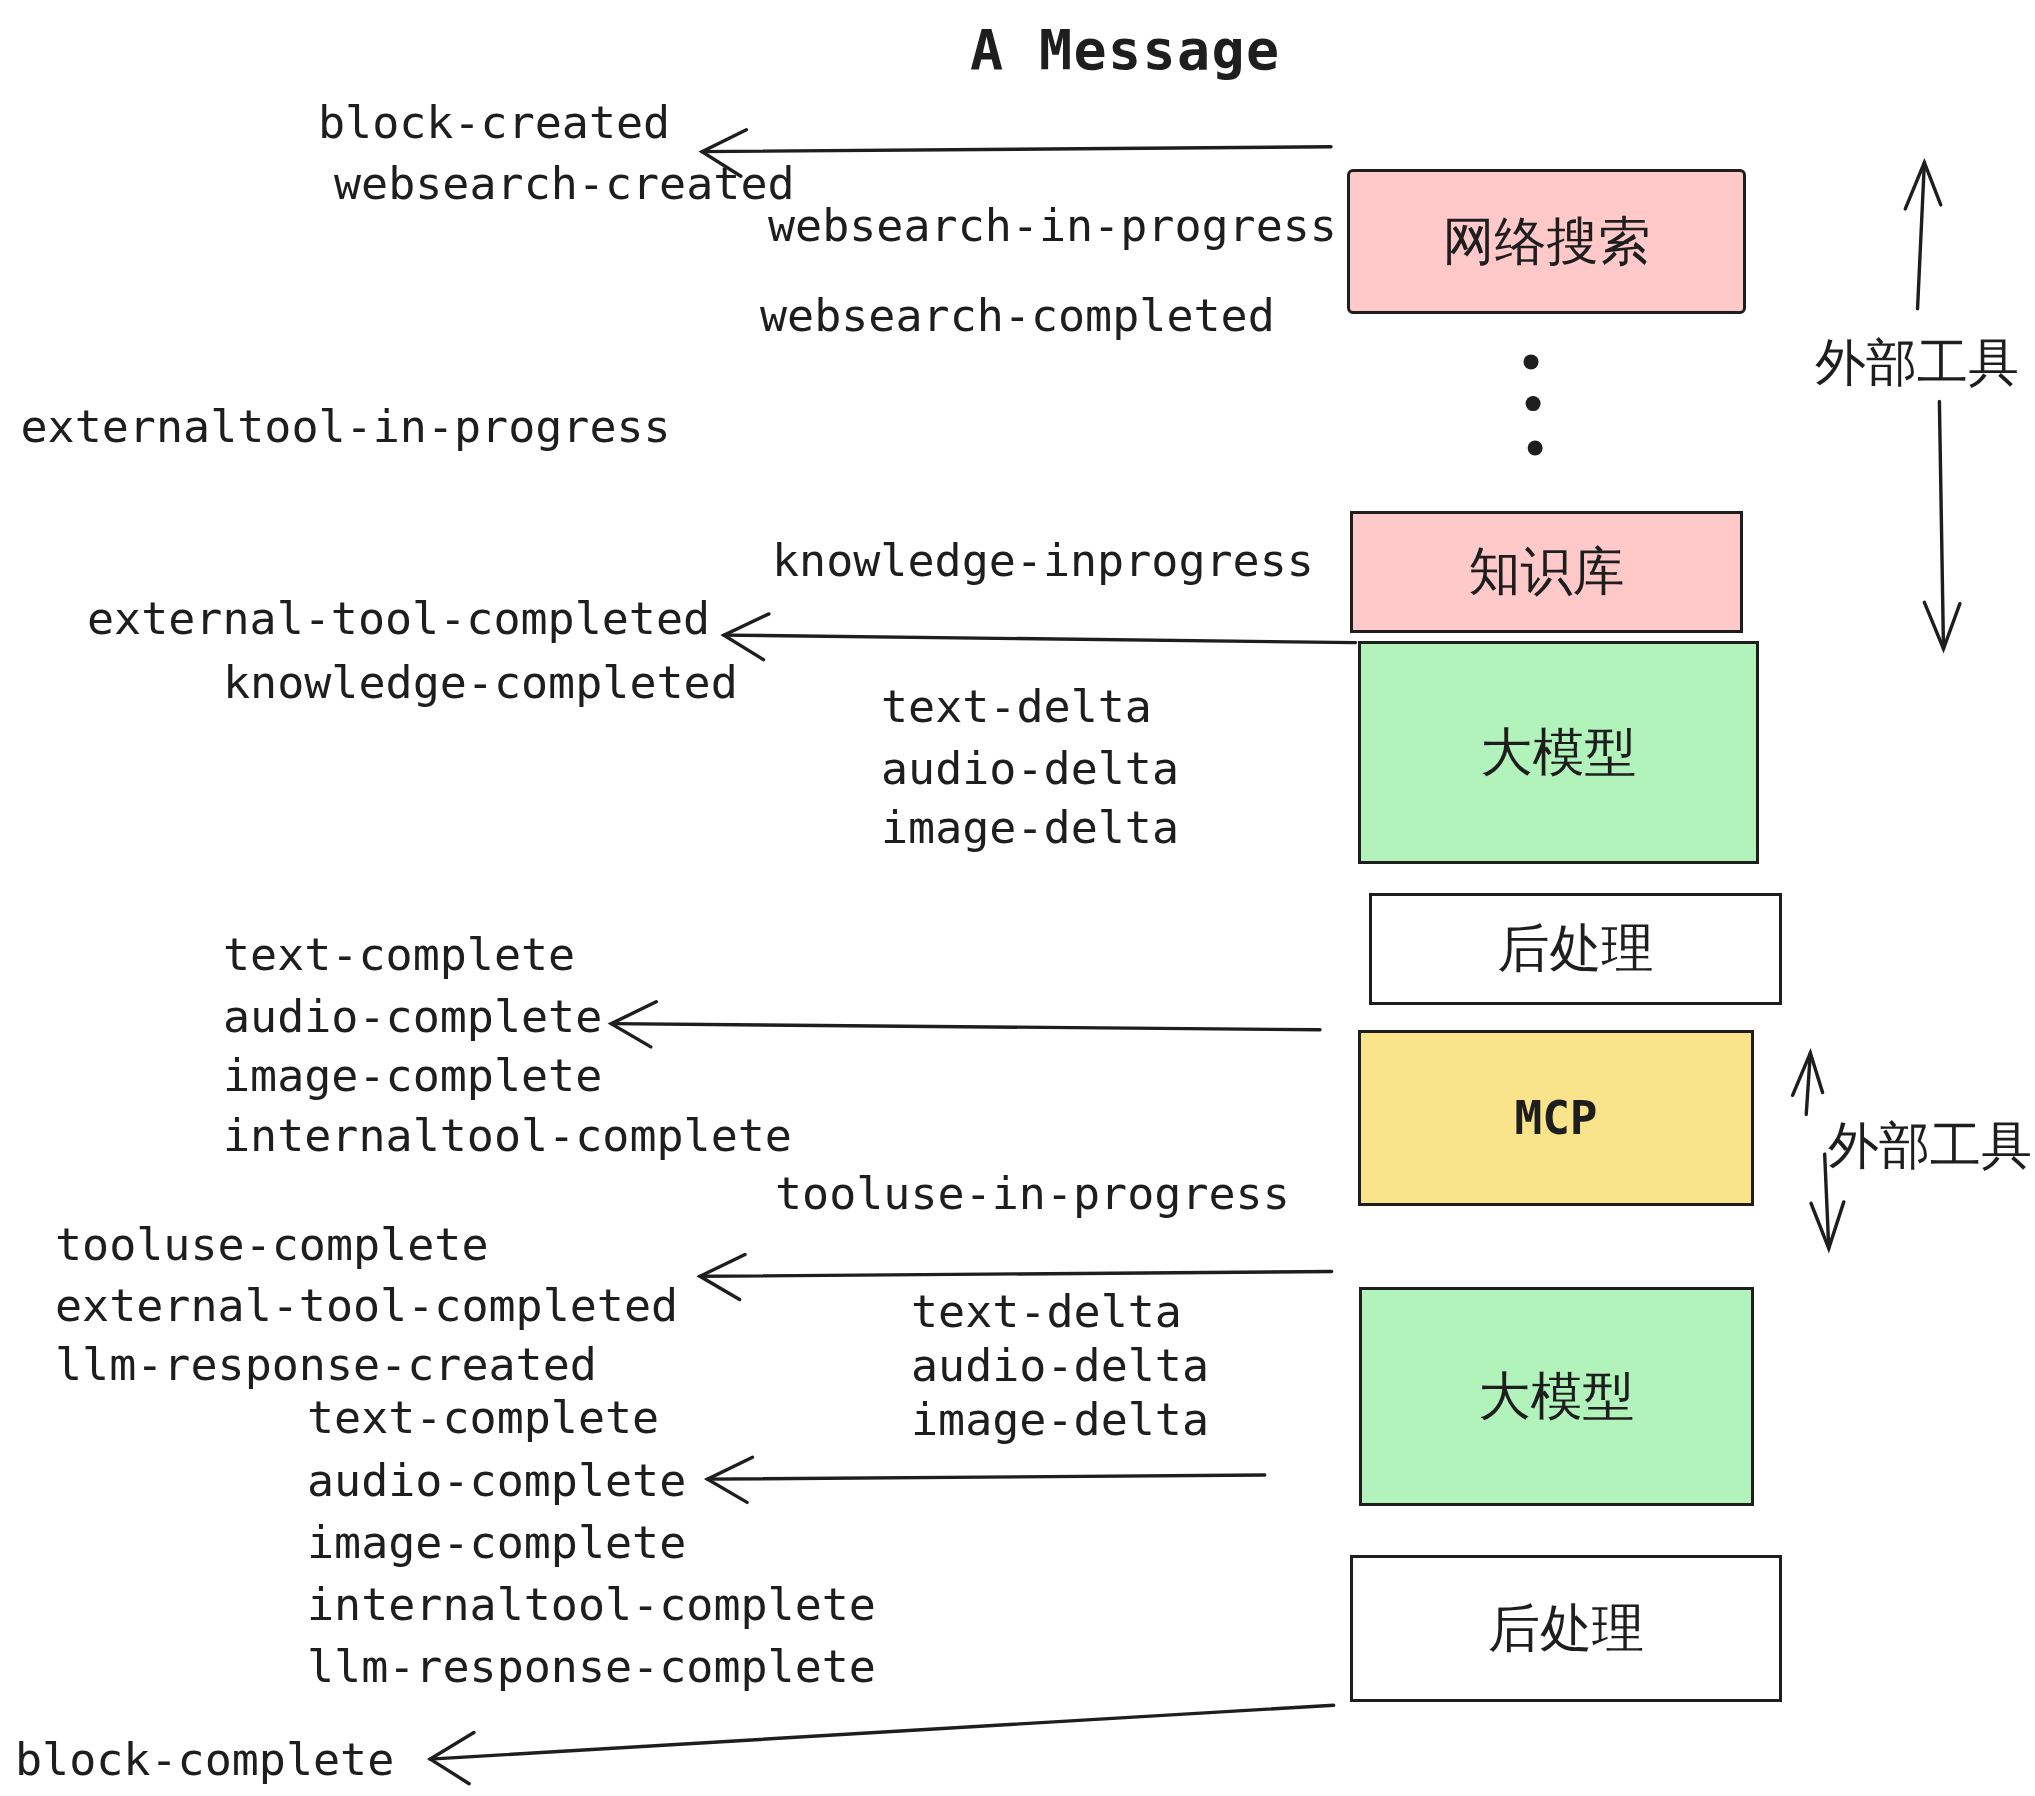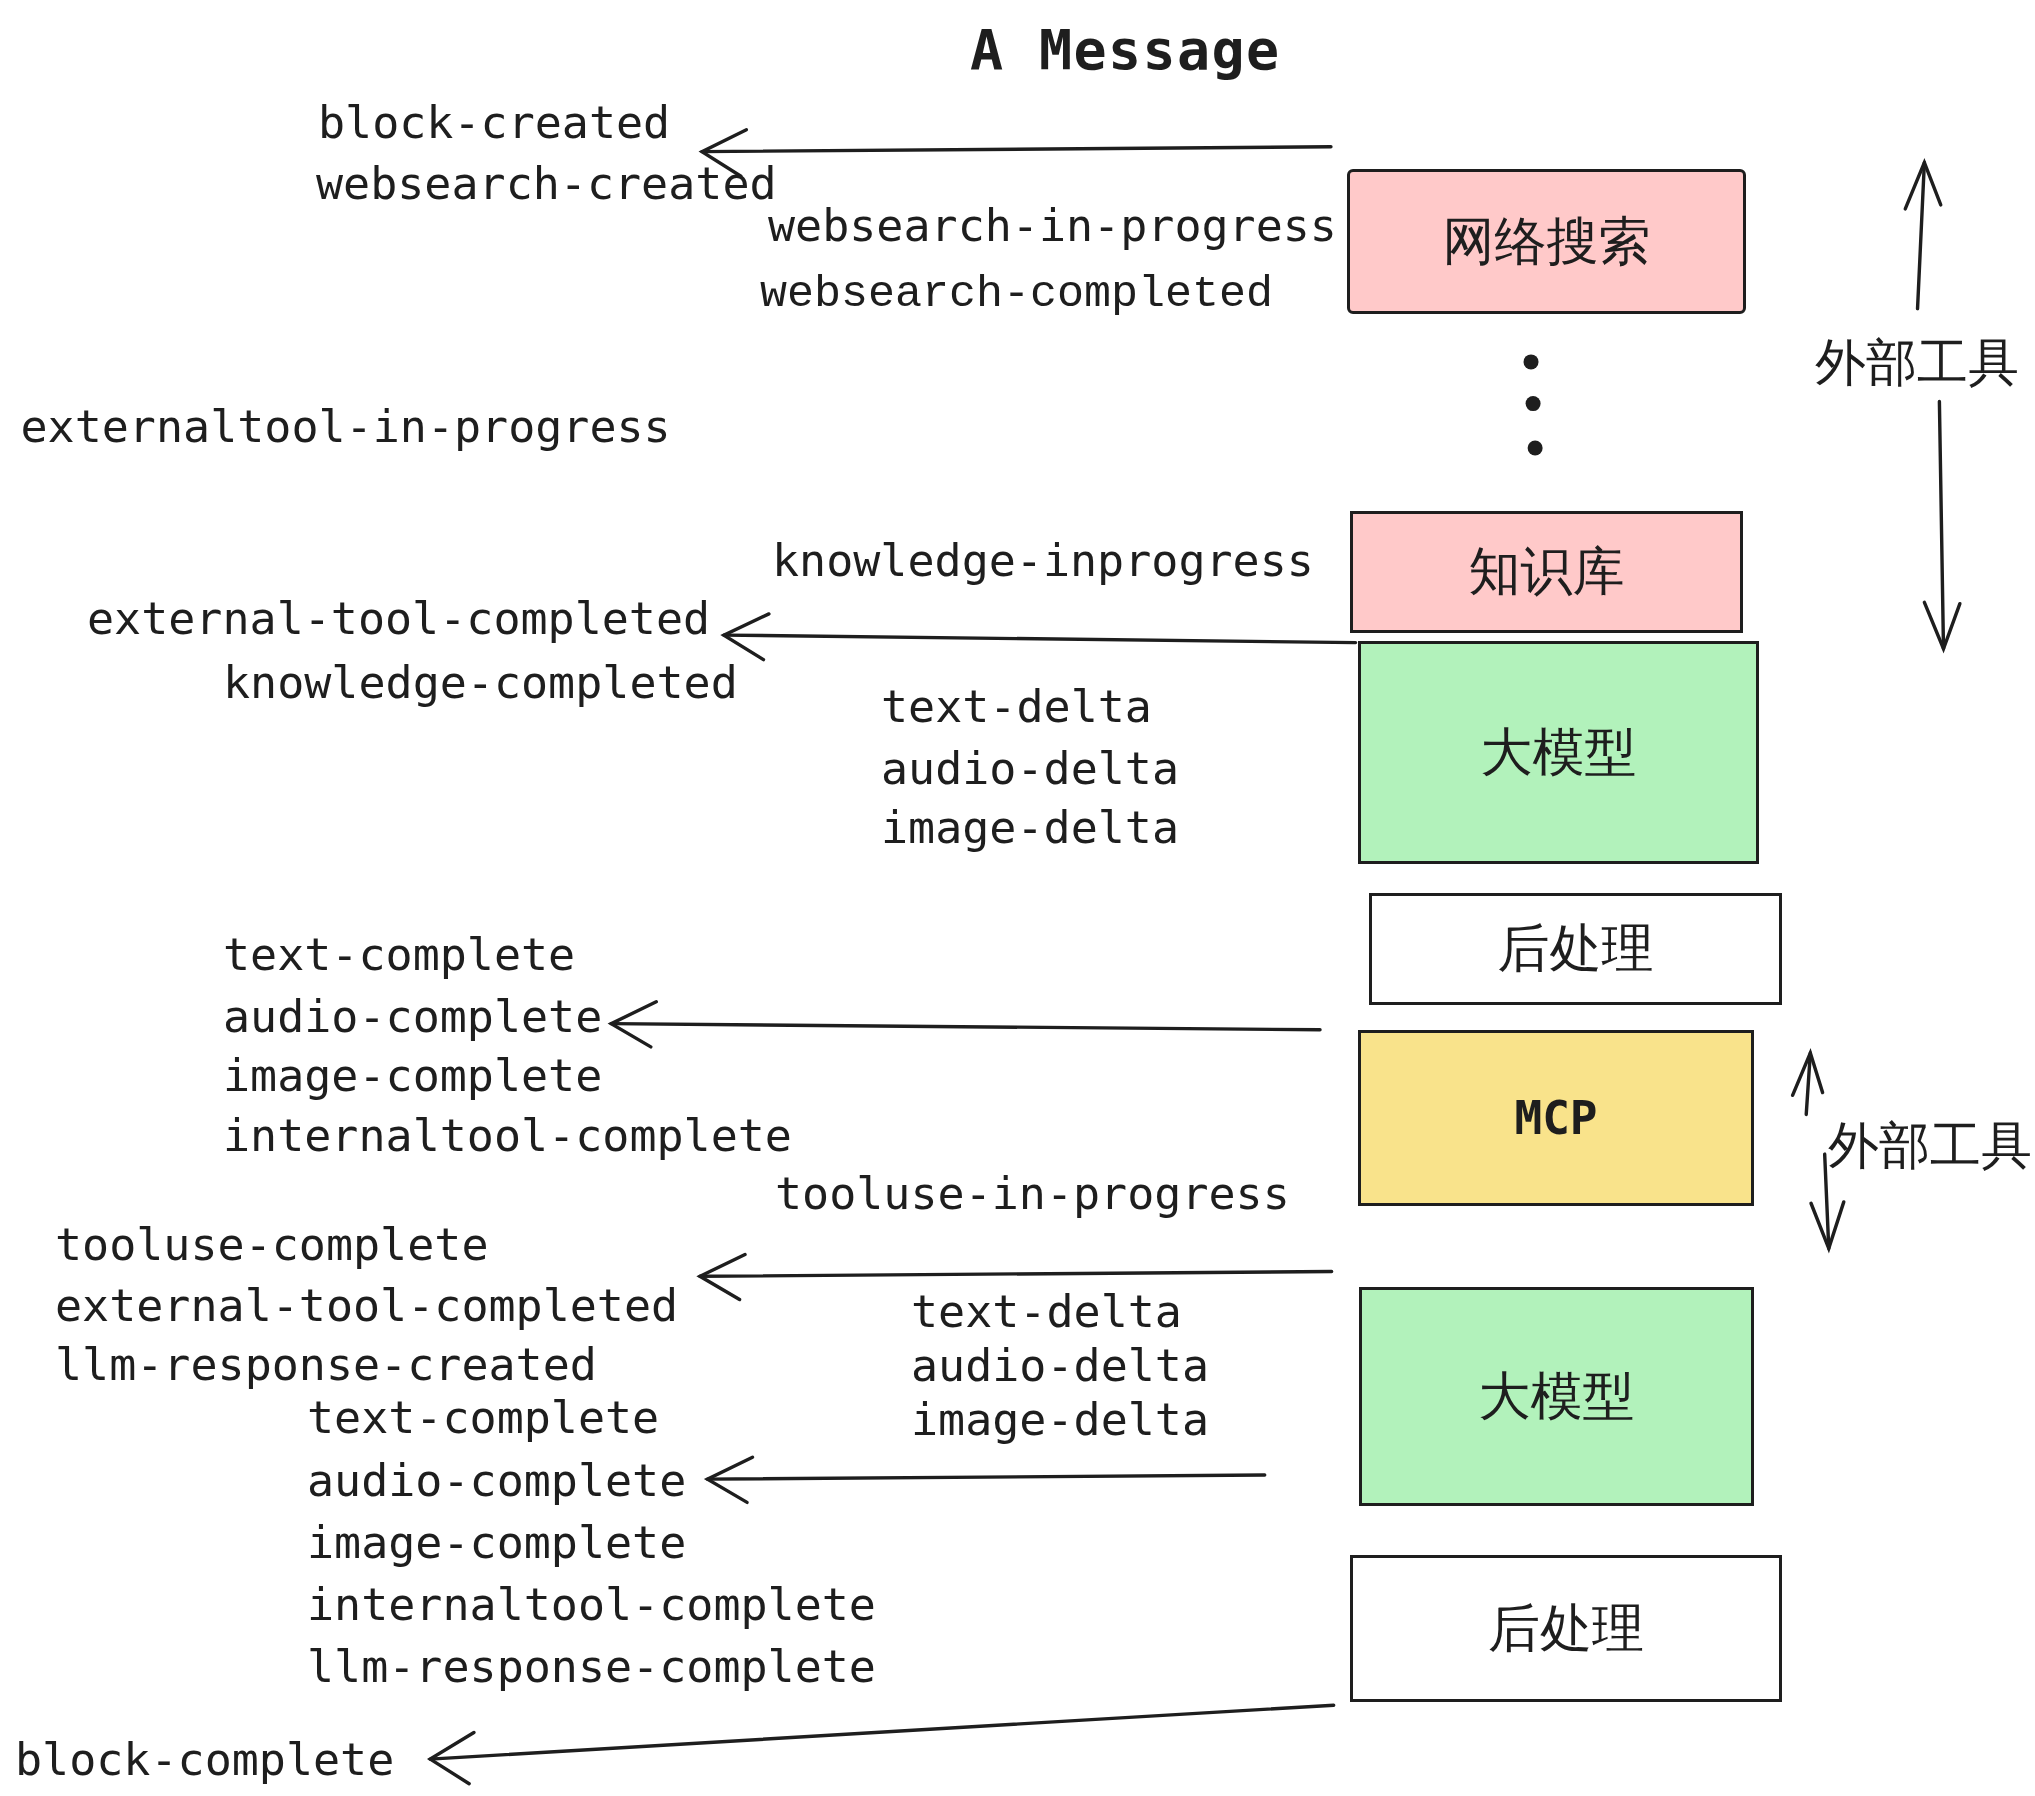--- a/index.html
+++ b/index.html
@@ -107,23 +107,23 @@
   </div>
 
   <div class="bx" style="left: 1350px; top: 1555px; width: 432px; height: 147px; background-color: rgb(255, 255, 255);">
     <span>后处理</span>
   </div>
 
   <div class="side" style="left:1815px;top:329px;">外部工具</div>
   <div class="side" style="left:1828px;top:1112px;">外部工具</div>
 
   <div class="ev" style="left:318px;top:100px;">block-created</div>
-  <div class="ev" style="left:316px;top:161px;">websearch-created</div>
+  <div class="ev" style="left:334px;top:161px;">websearch-created</div>
   <div class="ev" style="left:760px;top:203px;margin-left:8px;">websearch-in-progress</div>
-  <div class="ev" style="left:760px;top:272px;font-family:Liberation Mono, monospace;">websearch-completed</div>
+  <div class="ev" style="left:760px;top:293px;">websearch-completed</div>
   <div class="ev" style="left:20.5px;top:404px;">externaltool-in-progress</div>
   <div class="ev" style="left:772px;top:538px;">knowledge-inprogress</div>
   <div class="ev" style="left:87px;top:596px;">external-tool-completed</div>
   <div class="ev" style="left:196px;top:660px;margin-left:27px;">knowledge-completed</div>
   <div class="ev" style="left:881px;top:684px;">text-delta</div>
   <div class="ev" style="left:881px;top:746px;">audio-delta</div>
   <div class="ev" style="left:881px;top:805px;">image-delta</div>
   <div class="ev" style="left:223px;top:932px;">text-complete</div>
   <div class="ev" style="left:223px;top:994px;">audio-complete</div>
   <div class="ev" style="left:223px;top:1053px;">image-complete</div>

